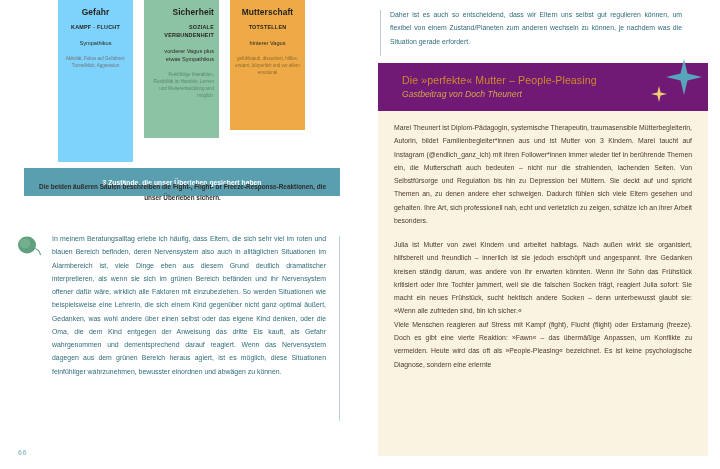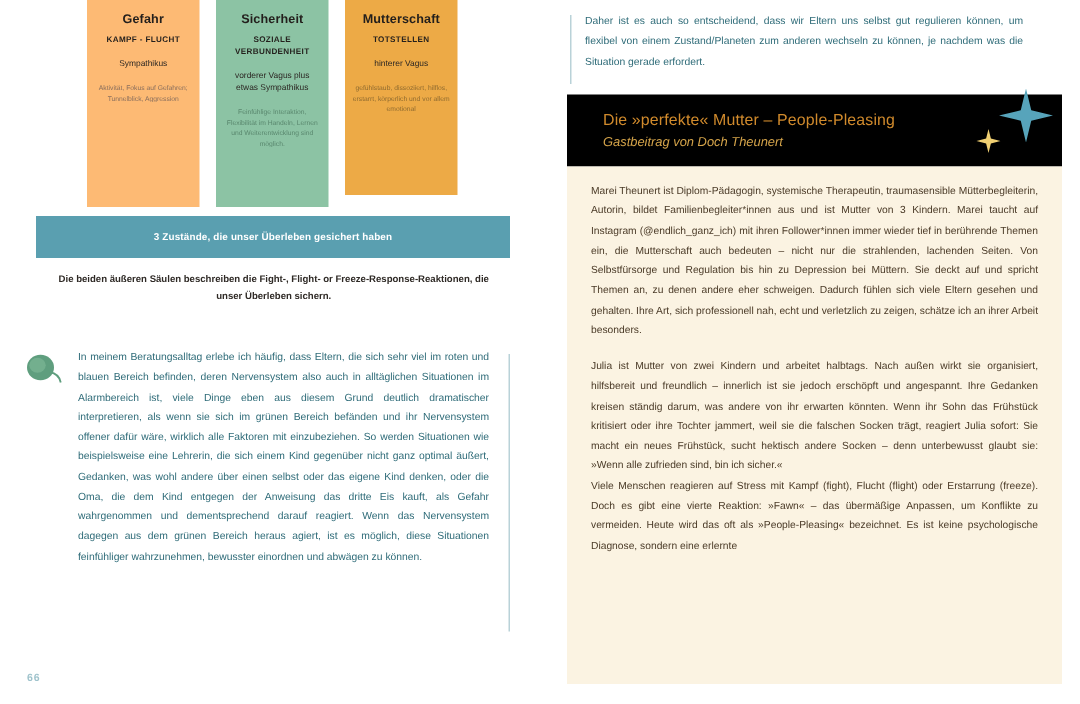--- a/index.html
+++ b/index.html
@@ -14,22 +14,22 @@
   .page-right{width:360px;}
 
   
   .diagram{position:absolute;left:58px;top:0px;width:248px;}
   .cols{display:flex;gap:11px;align-items:flex-start;}
   .col{
     width:75px;box-sizing:border-box;
     padding:7px 5px 6px 5px;
     text-align:center;color:#2f2a26;
   }
-  .col-pink{background:#fdba74;height:138px;}
-  .col-green{background:#8cc3a4;height:138px;}
+  .col-pink{background:#7dd3fc;height:162px;}
+  .col-green{background:#8cc3a4;height:138px;text-align:right;}
   .col-orange{background:#edaa46;height:130px;}
   .col-title{
     font-size:8.4px;font-weight:bold;letter-spacing:.1px;
     margin-bottom:7px;color:#231f1c;
   }
   .col-sub{
     font-size:5.4px;font-weight:bold;letter-spacing:.25px;
     line-height:1.45;margin-bottom:7px;color:#231f1c;
   }
   .col-mid{
@@ -81,21 +81,21 @@
   }
   .rp-intro .bar{
     position:absolute;left:-10px;top:2px;width:1px;height:46px;background:#b9d2d8;
   }
   .rp-intro-text{
     font-size:6.9px;line-height:1.92;color:#2e6b78;text-align:justify;
   }
 
   .guest-head{
     position:absolute;left:18px;top:63px;width:330px;height:48px;
-    background:#000000;
+    background:#701a75;
   }
   .guest-head-inner{padding:11px 0 0 24px;}
   .guest-title{
     font-size:10.6px;color:#d08a2c;letter-spacing:.1px;
   }
   .guest-sub{
     font-size:8.6px;color:#d5a44a;font-style:italic;margin-top:3px;
   }
   .star-big{position:absolute;right:4px;top:-6px;}
   .star-small{position:absolute;right:40px;top:22px;}

